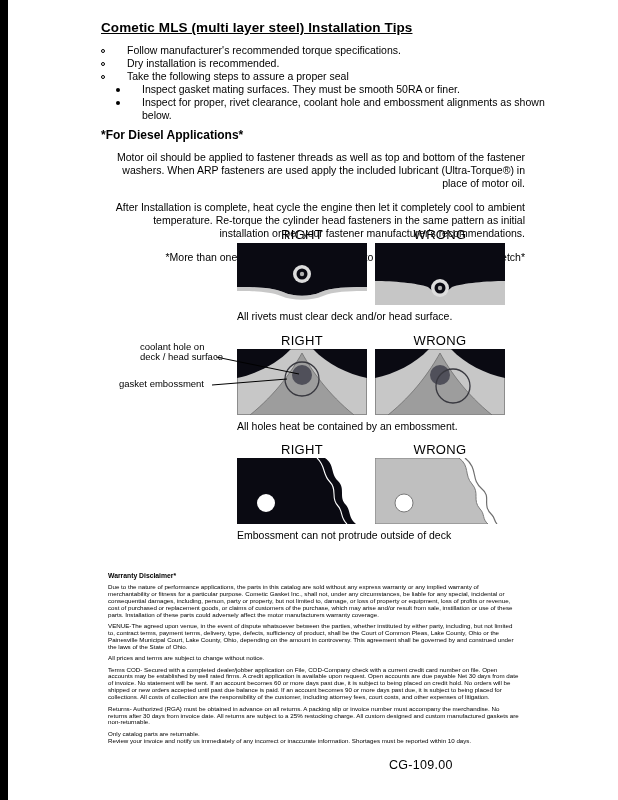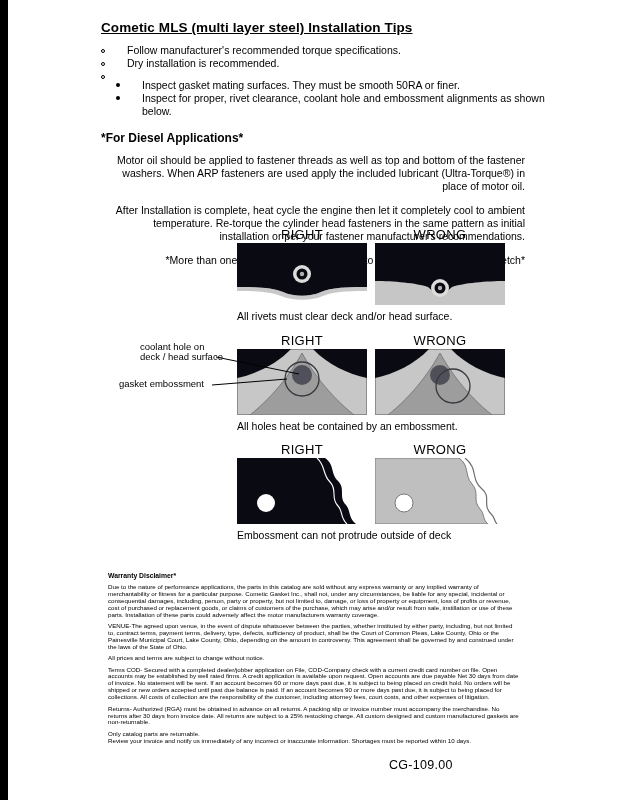--- a/index.html
+++ b/index.html
@@ -10,21 +10,21 @@
 
   .top-block { position:absolute; left:101px; top:20px; width:454px; }
   .title { font-size:13.5px; font-weight:bold; text-decoration:underline; margin-bottom:9px; letter-spacing:0.1px; }
 
   .tip { display:flex; font-size:10.5px; line-height:13px;gap:16px; }
   .tip-marker { width:10px; flex:none; }
   .tip-marker i { display:block; width:4px; height:4px; border:1px solid #000; border-radius:50%; margin-top:4.5px; }
   .subtips { margin-left:15px; }
   .subtip .tip-marker i { width:4px; height:4px; background:#000; border:none; }
 
-  .diesel-heading { font-size:12px; font-weight:bold; margin:13px 0 9px; }
+  .diesel-heading { font-size:12px; font-weight:bold; margin:6px 0 9px; }
   .para { font-size:10.5px; line-height:13px; width:424px; margin-bottom:11px;text-align:right; }
   .note { margin-bottom:0; }
 
   .diagrams { position:absolute; left:237px; top:226px; width:268px; }
   .diag-row { position:relative; margin-bottom:9px; }
   .diag-labels { display:flex; gap:8px; }
   .diag-label { width:130px; text-align:center; font-size:13px; line-height:17px; letter-spacing:0.3px; }
   .diag-images { display:flex; gap:8px; }
   .diag-img { display:block; flex:none; }
   .diag-caption { font-size:10.5px; line-height:12.5px; margin-top:5px; }
@@ -60,20 +60,21 @@
       <div class="tip">
         <span class="tip-marker">
             <i></i>
           </span>
         <span>Dry installation is recommended.</span>
       </div>
       <div class="tip">
         <span class="tip-marker">
             <i></i>
           </span>
+        <span>Take the following steps to assure a proper seal</span>
       </div>
       <div class="subtips">
         <div class="tip subtip">
           <span class="tip-marker">
               <i></i>
             </span>
           <span>Inspect gasket mating surfaces.  They must be smooth 50RA or finer.</span>
         </div>
         <div class="tip subtip">
           <span class="tip-marker">

